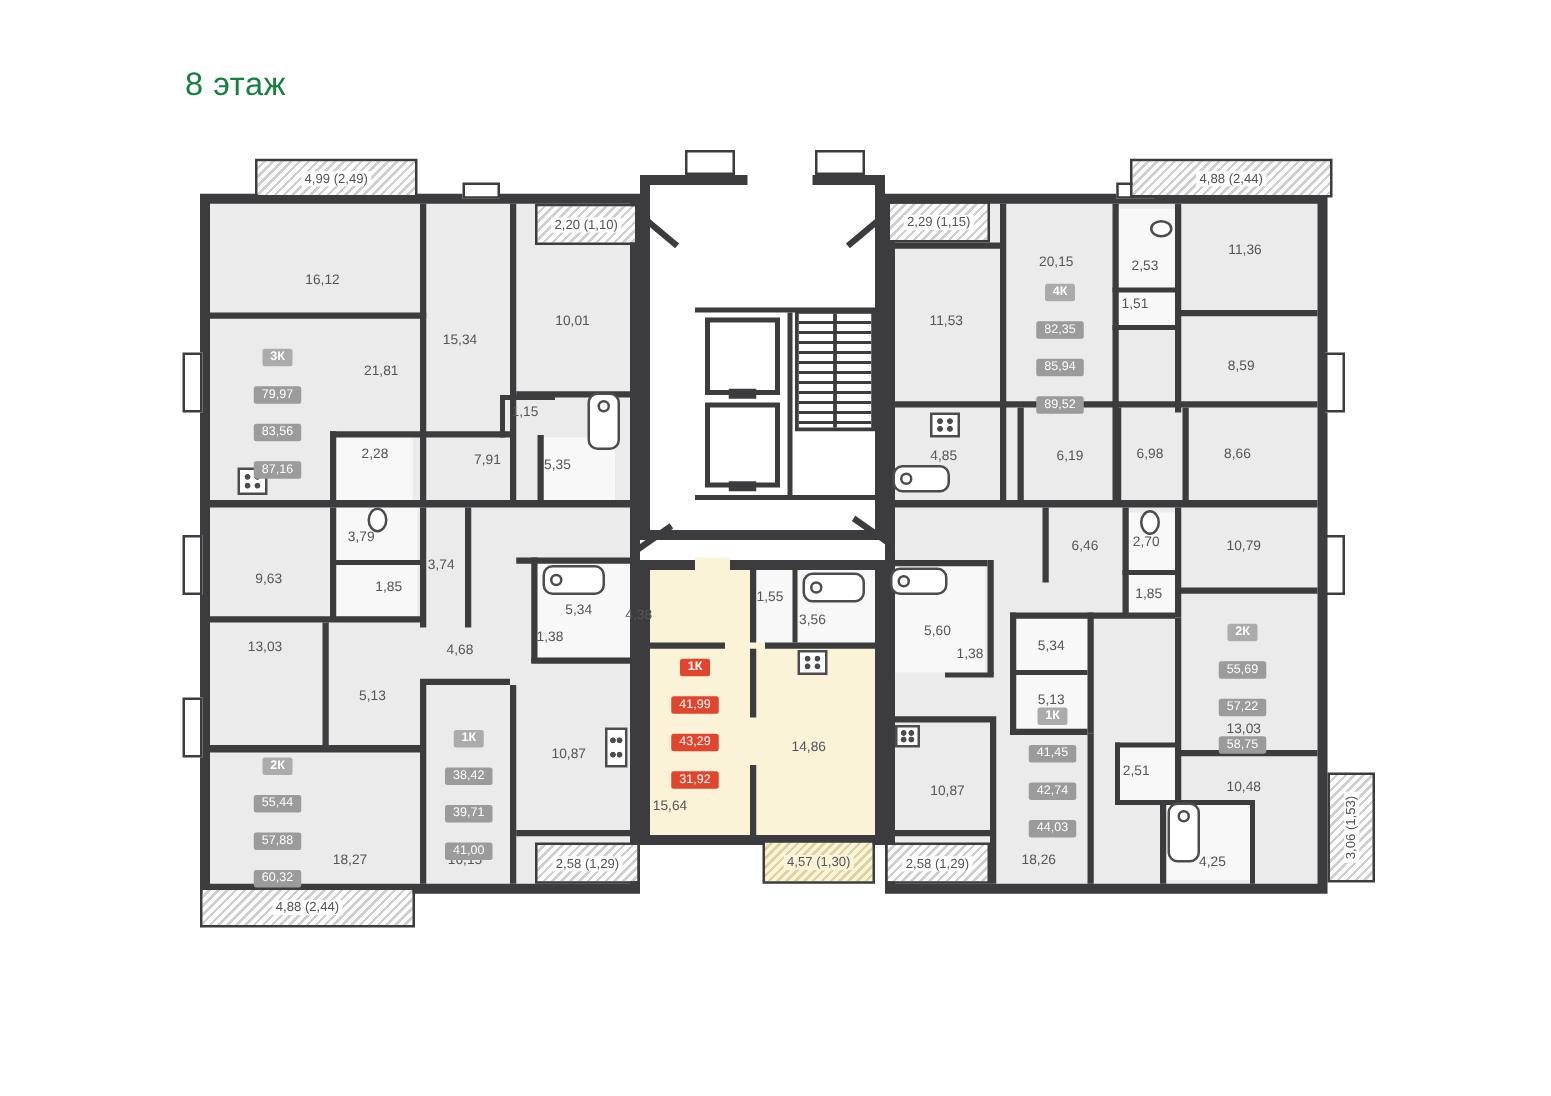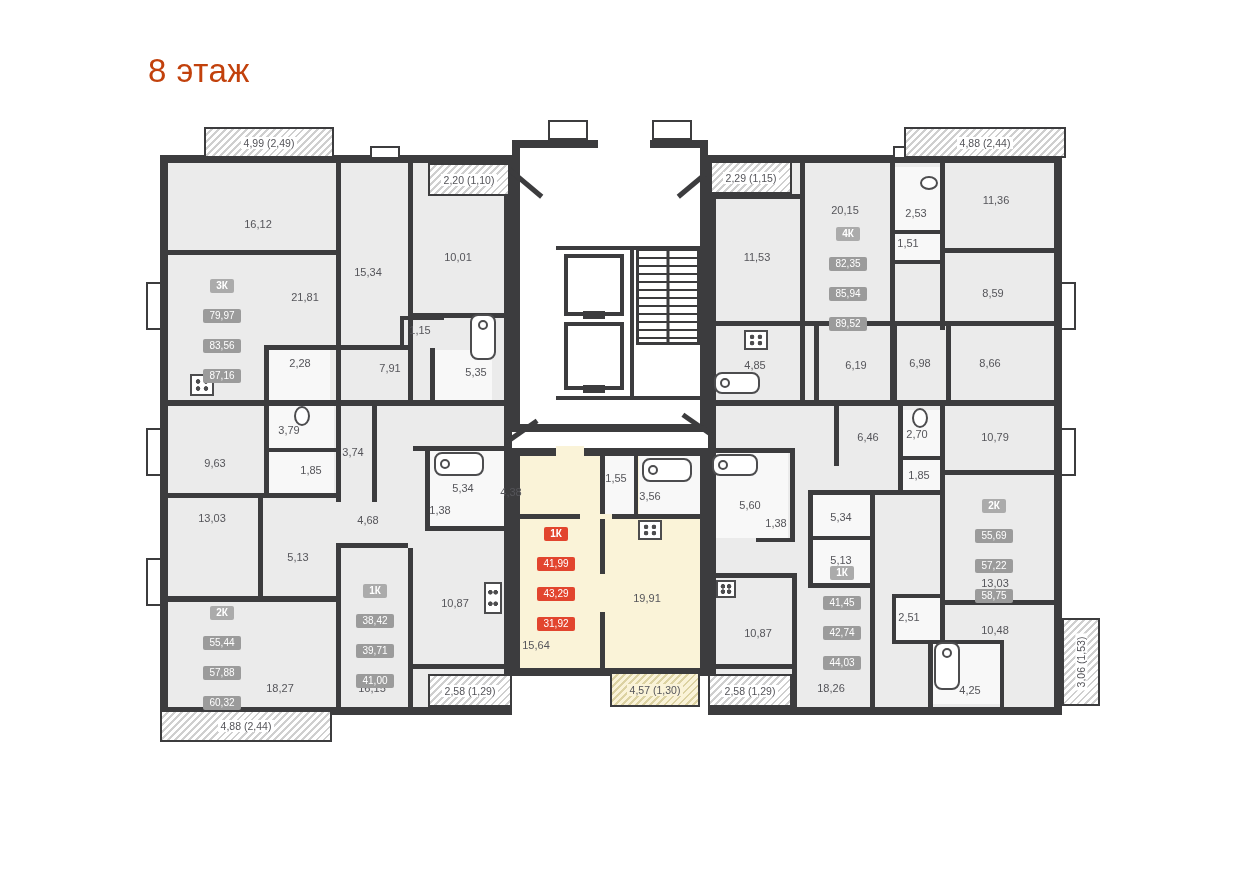--- a/index.html
+++ b/index.html
@@ -1,18 +1,18 @@
 <!DOCTYPE html>
 <html><head>
 <meta charset="utf-8">
 <style>
   * { box-sizing: border-box; margin: 0; padding: 0; }
   html,body { width:1241px; height:877px; background:#fff; font-family:"Liberation Sans", sans-serif; }
   .plan { position:absolute; inset:0; width:1241px; height:877px; overflow:hidden; }
-  .title { position:absolute; left:148px; top:52px; font-size:33px; color:#c2410c; font-weight:500; letter-spacing:0.5px; }
+  .title { position:absolute; left:148px; top:52px; font-size:26px; color:#15803d; font-weight:500; letter-spacing:0.5px; }
   .wing { position:absolute; background:#ebebeb; border:8px solid #3c3c3e; }
   .core { position:absolute; left:512px; top:140px; width:196px; height:292px; background:#ffffff; border:8px solid #3c3c3e; }
   .apt-hl { position:absolute; left:512px; top:448px; width:196px; height:228px; background:#faf3d8; border:8px solid #3c3c3e; }
   .w { position:absolute; background:#3c3c3e; }
   .wroom { position:absolute; background:#f8f8f8; }
   .rl { position:absolute; transform:translate(-50%,-50%); font-size:11px; color:#55555a; white-space:nowrap; z-index:5; }
   .balc { position:absolute; border:2px solid #3c3c3e;
           background:repeating-linear-gradient(135deg,#ffffff 0 3px,#cfcfcf 3px 5px);
           display:flex; align-items:center; justify-content:center; z-index:4; }
   .balc .bl { font-size:10.5px; color:#55555a; background:#fff; padding:0 3px; white-space:nowrap; }
@@ -213,38 +213,38 @@
       <span class="bl">3,06 (1,53)</span>
     </div>
 
   <div class="rl" style="left:258px;top:224px">16,12</div>
   <div class="rl" style="left:368px;top:272px">15,34</div>
   <div class="rl" style="left:458px;top:257px">10,01</div>
   <div class="rl" style="left:305px;top:297px">21,81</div>
   <div class="rl" style="left:420px;top:330px">1,15</div>
   <div class="rl" style="left:300px;top:363px">2,28</div>
   <div class="rl" style="left:390px;top:368px">7,91</div>
-  <div class="rl" style="left:476px;top:372px">5,35</div>
+  <div class="rl" style="left:446px;top:372px">5,35</div>
   <div class="rl" style="left:289px;top:430px">3,79</div>
   <div class="rl" style="left:353px;top:452px">3,74</div>
   <div class="rl" style="left:311px;top:470px">1,85</div>
   <div class="rl" style="left:215px;top:463px">9,63</div>
   <div class="rl" style="left:212px;top:518px">13,03</div>
   <div class="rl" style="left:298px;top:557px">5,13</div>
   <div class="rl" style="left:368px;top:520px">4,68</div>
   <div class="rl" style="left:440px;top:510px">1,38</div>
   <div class="rl" style="left:463px;top:488px">5,34</div>
   <div class="rl" style="left:455px;top:603px">10,87</div>
   <div class="rl" style="left:280px;top:688px">18,27</div>
   <div class="rl" style="left:372px;top:688px">16,15</div>
   <div class="rl" style="left:511px;top:492px">4,38</div>
   <div class="rl" style="left:616px;top:478px">1,55</div>
   <div class="rl" style="left:650px;top:496px">3,56</div>
   <div class="rl" style="left:536px;top:645px">15,64</div>
-  <div class="rl" style="left:647px;top:598px">19,91</div>
+  <div class="rl" style="left:647px;top:598px">14,86</div>
   <div class="rl" style="left:757px;top:257px">11,53</div>
   <div class="rl" style="left:845px;top:210px">20,15</div>
   <div class="rl" style="left:916px;top:213px">2,53</div>
   <div class="rl" style="left:908px;top:243px">1,51</div>
   <div class="rl" style="left:996px;top:200px">11,36</div>
   <div class="rl" style="left:993px;top:293px">8,59</div>
   <div class="rl" style="left:755px;top:365px">4,85</div>
   <div class="rl" style="left:856px;top:365px">6,19</div>
   <div class="rl" style="left:920px;top:363px">6,98</div>
   <div class="rl" style="left:990px;top:363px">8,66</div>

